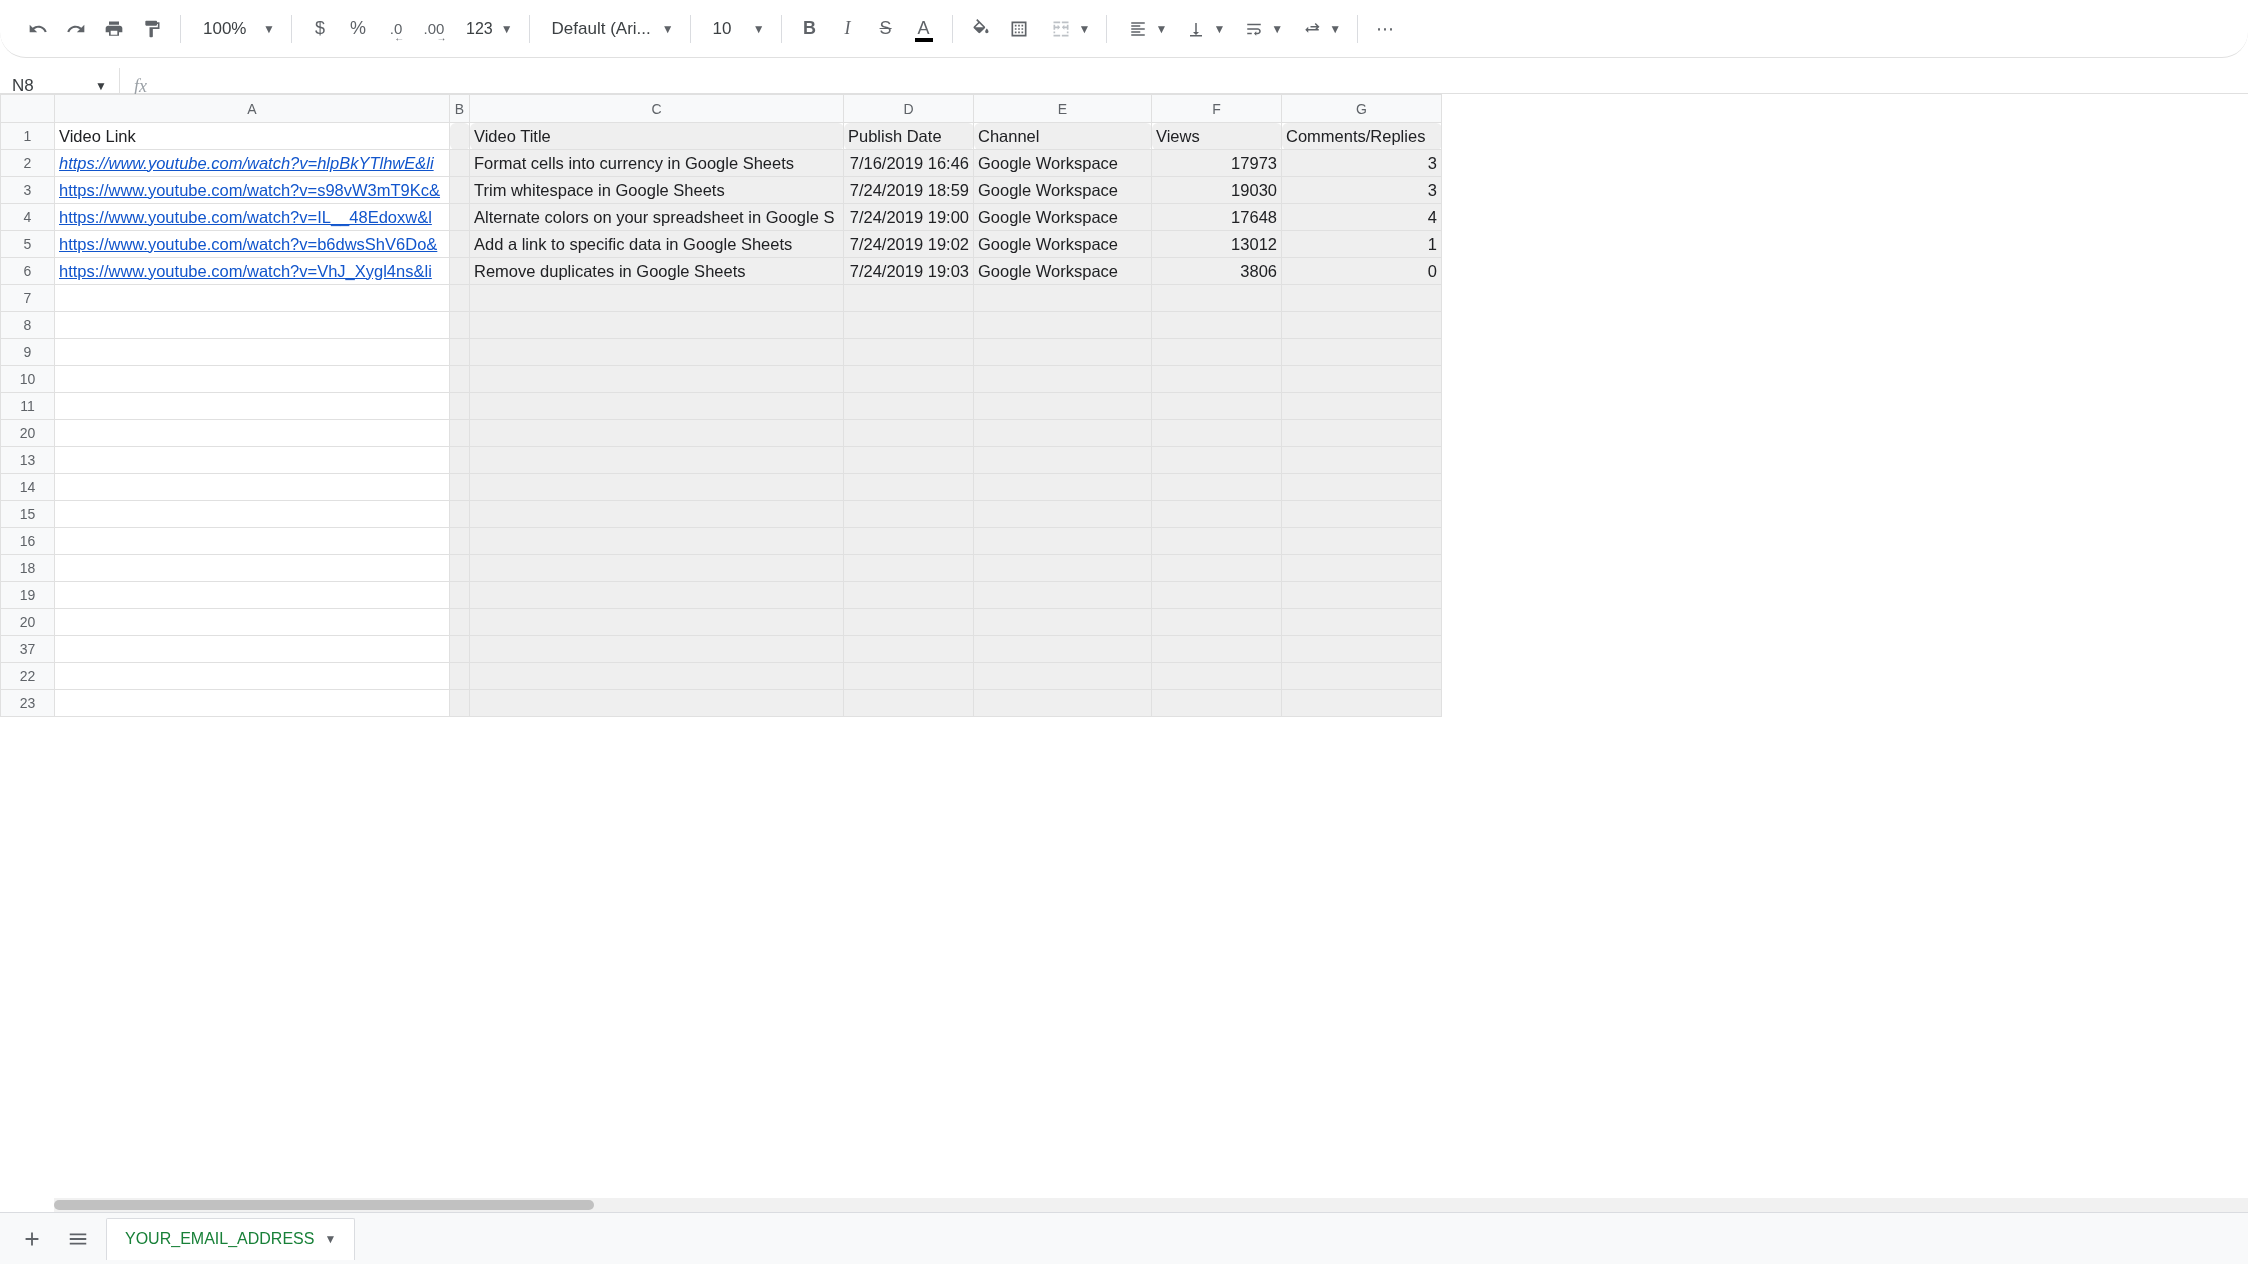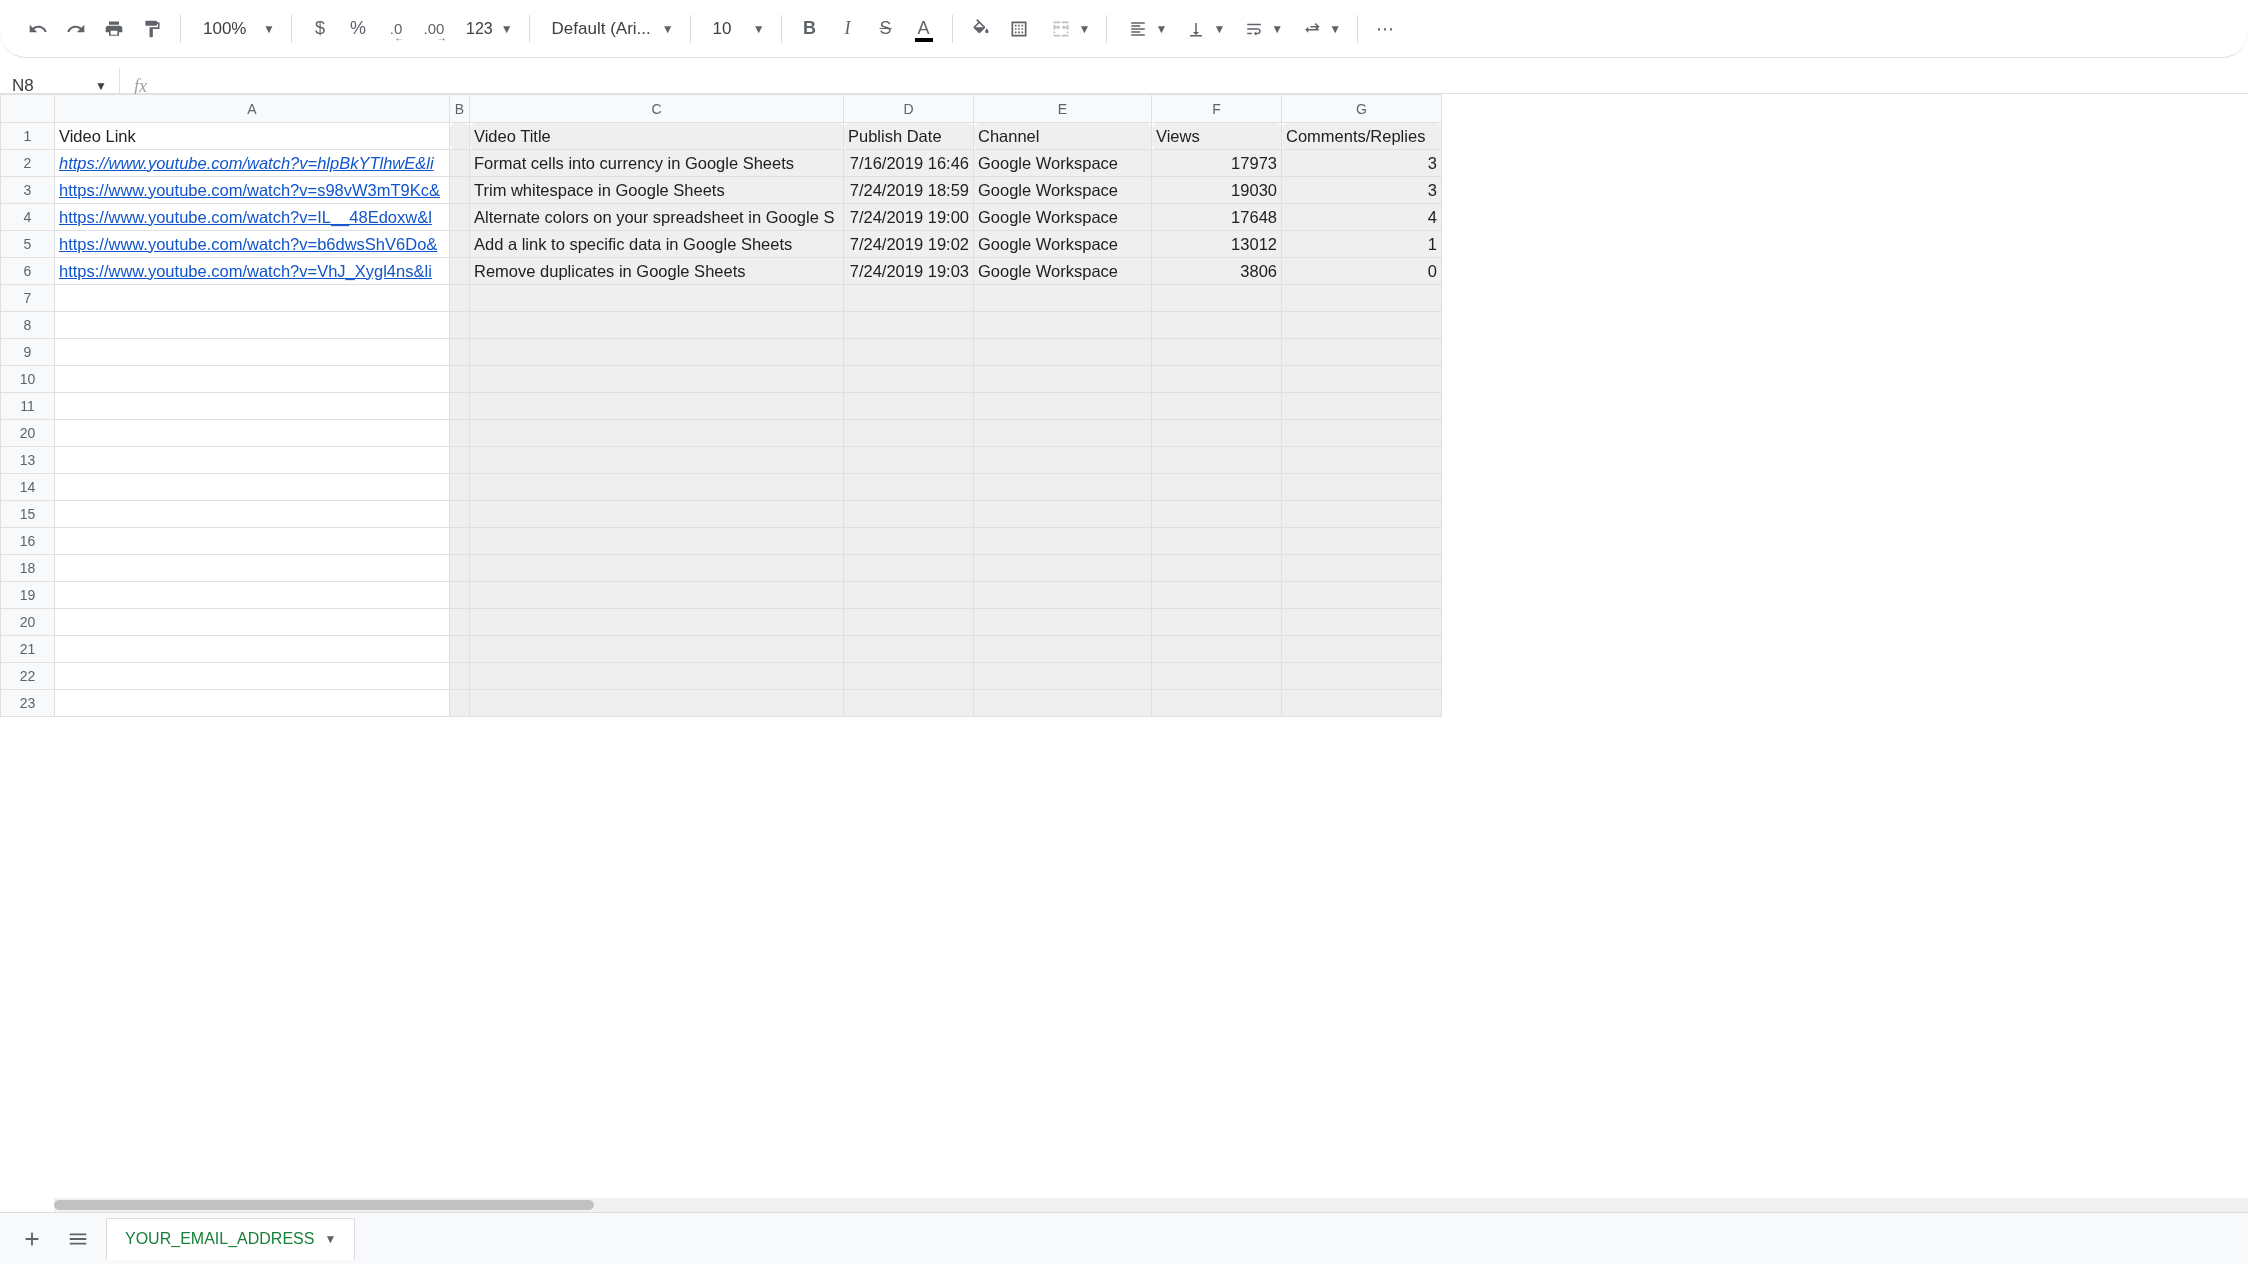--- a/index.html
+++ b/index.html
@@ -516,21 +516,21 @@
           <th class="row-header">20</th>
           <td class=""></td>
           <td class="shaded"></td>
           <td class="shaded"></td>
           <td class="shaded"></td>
           <td class="shaded"></td>
           <td class="shaded"></td>
           <td class="shaded"></td>
         </tr>
         <tr>
-          <th class="row-header">21</th>
+          <th class="row-header">37</th>
           <td class=""></td>
           <td class="shaded"></td>
           <td class="shaded"></td>
           <td class="shaded"></td>
           <td class="shaded"></td>
           <td class="shaded"></td>
           <td class="shaded"></td>
         </tr>
         <tr>
           <th class="row-header">22</th>

